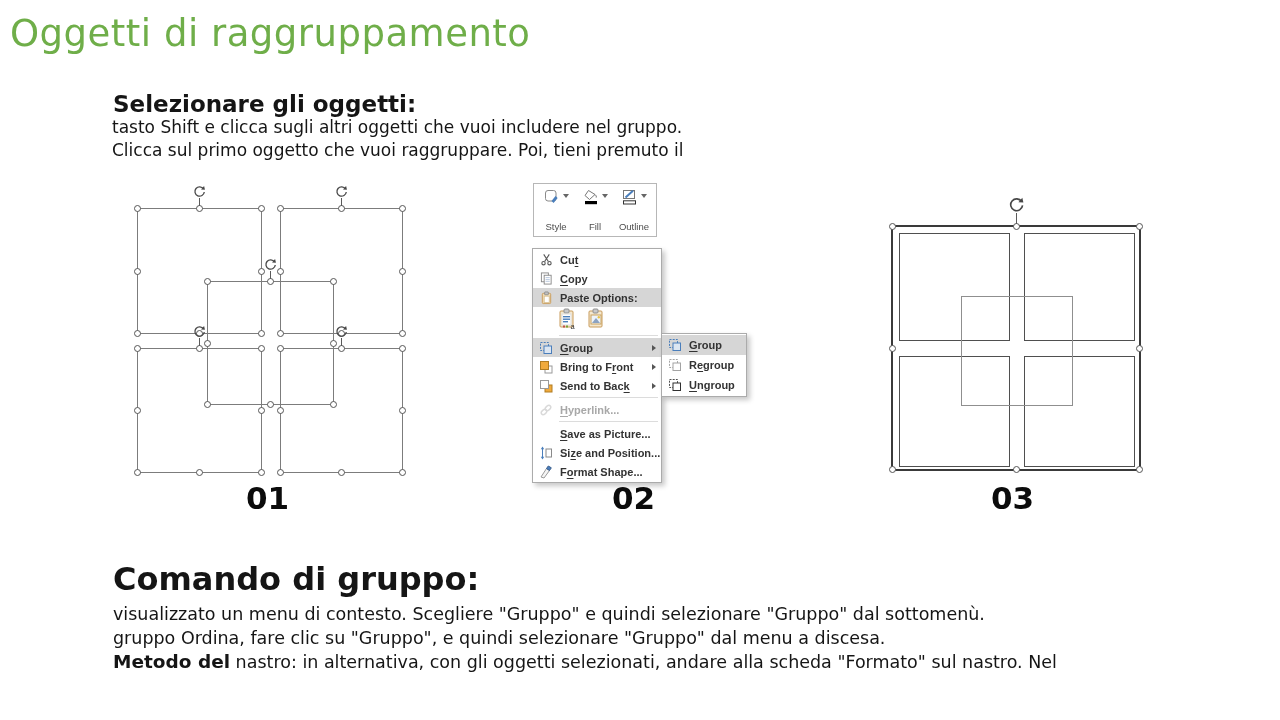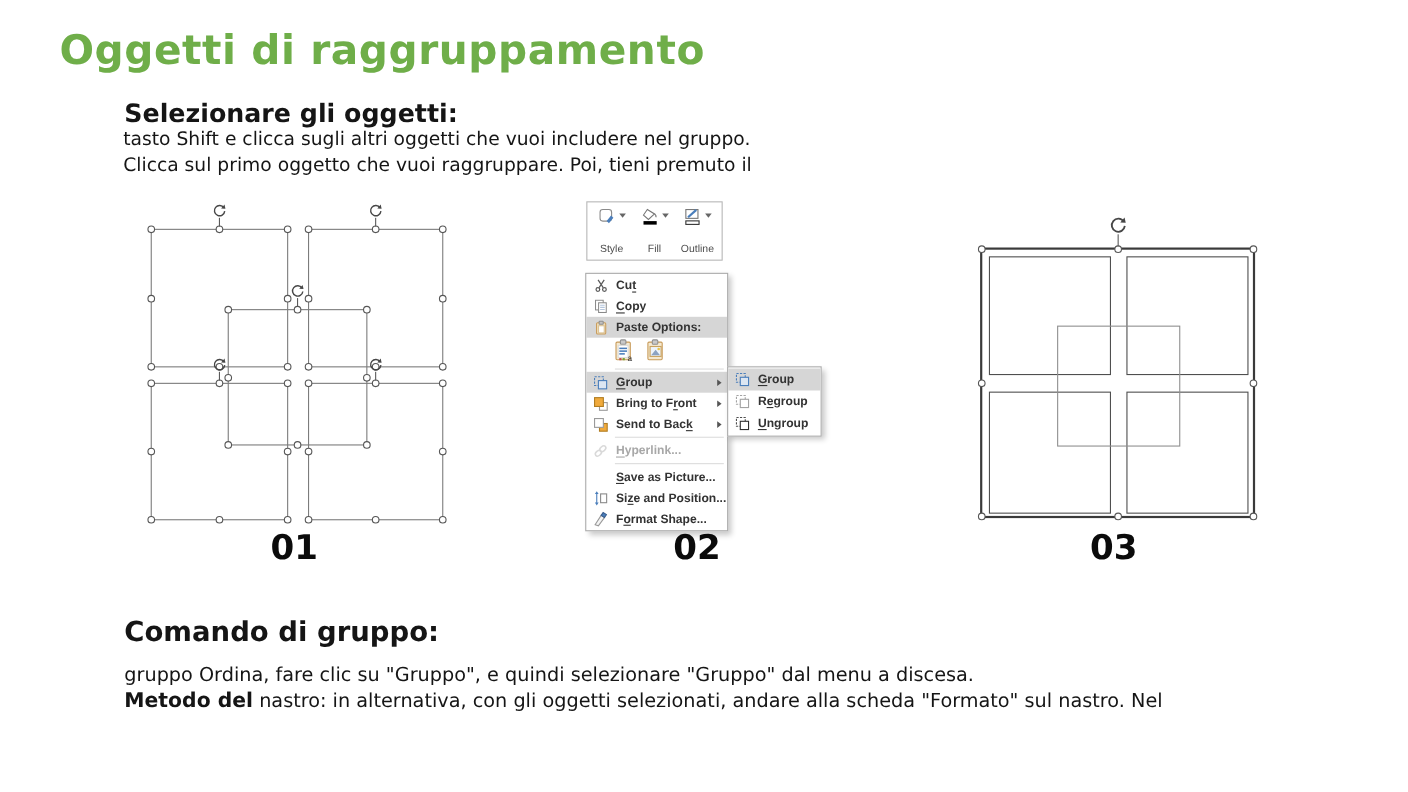--- a/index.html
+++ b/index.html
@@ -1,24 +1,24 @@
 <!DOCTYPE html>
 <html style="--hl: #d6d6d6;"><head>
 <meta charset="utf-8">
 <style>
   html,body{margin:0;padding:0;}
   body{width:1280px;height:720px;background:#fff;position:relative;overflow:hidden;
        font-family:"DejaVu Sans",sans-serif;color:#151515;}
   .abs{position:absolute;}
 
   
-  #title{left:10px;top:24px;font-size:37px;font-weight:700;letter-spacing:.5px;margin-left:44px;}
+  #title{left:10px;top:12px;font-size:37px;font-weight:400;letter-spacing:.5px;}
   #sec1-heading{left:113px;top:91px;font-size:23px;font-weight:700;}
   #sec1-lines{left:112px;top:116px;font-size:17px;line-height:23px;white-space:nowrap;}
-  #sec2-heading{left:113px;top:560px;font-size:25px;font-weight:700;}
+  #sec2-heading{left:113px;top:560px;font-size:32px;font-weight:700;}
   #sec2-lines{left:113px;top:602px;font-size:17.5px;line-height:24px;white-space:nowrap;}
   #sec2-lines .b{font-weight:700;font-size:18.5px;}
   .fig-label{font-size:31px;font-weight:700;color:#0b0b0b;}
   #lbl1{left:246px;top:480px;} #lbl2{left:612px;top:480px;} #lbl3{left:991px;top:480px;}
 
   
   .shape{position:absolute;box-sizing:border-box;background:transparent;}
   .sq1{border:1px solid #7c7c7c;}
   .out3{border:2px solid #3a3a3a;}
   .in3{border:1px solid #4f4f4f;}
@@ -380,15 +380,16 @@
   </div>
 <div class="shape in3" style="left:899px;top:233px;width:111px;height:108px"></div>
 <div class="shape in3" style="left:1024px;top:233px;width:111px;height:108px"></div>
 <div class="shape in3" style="left:899px;top:356px;width:111px;height:111px"></div>
 <div class="shape in3" style="left:1024px;top:356px;width:111px;height:111px"></div>
 <div class="shape in3c" style="left:961px;top:296px;width:112px;height:110px"></div>
 <div class="abs fig-label" id="lbl3">03</div>
 
 <div class="abs" id="sec2-heading">Comando di gruppo:</div>
 <div class="abs" id="sec2-lines">
+    <div>visualizzato un menu di contesto. Scegliere "Gruppo" e quindi selezionare "Gruppo" dal sottomenù.</div>
     <div>gruppo Ordina, fare clic su "Gruppo", e quindi selezionare "Gruppo" dal menu a discesa.</div>
     <div><span class="b">Metodo del</span> nastro: in alternativa, con gli oggetti selezionati, andare alla scheda "Formato" sul nastro. Nel</div>
   </div>
 
 </body></html>

